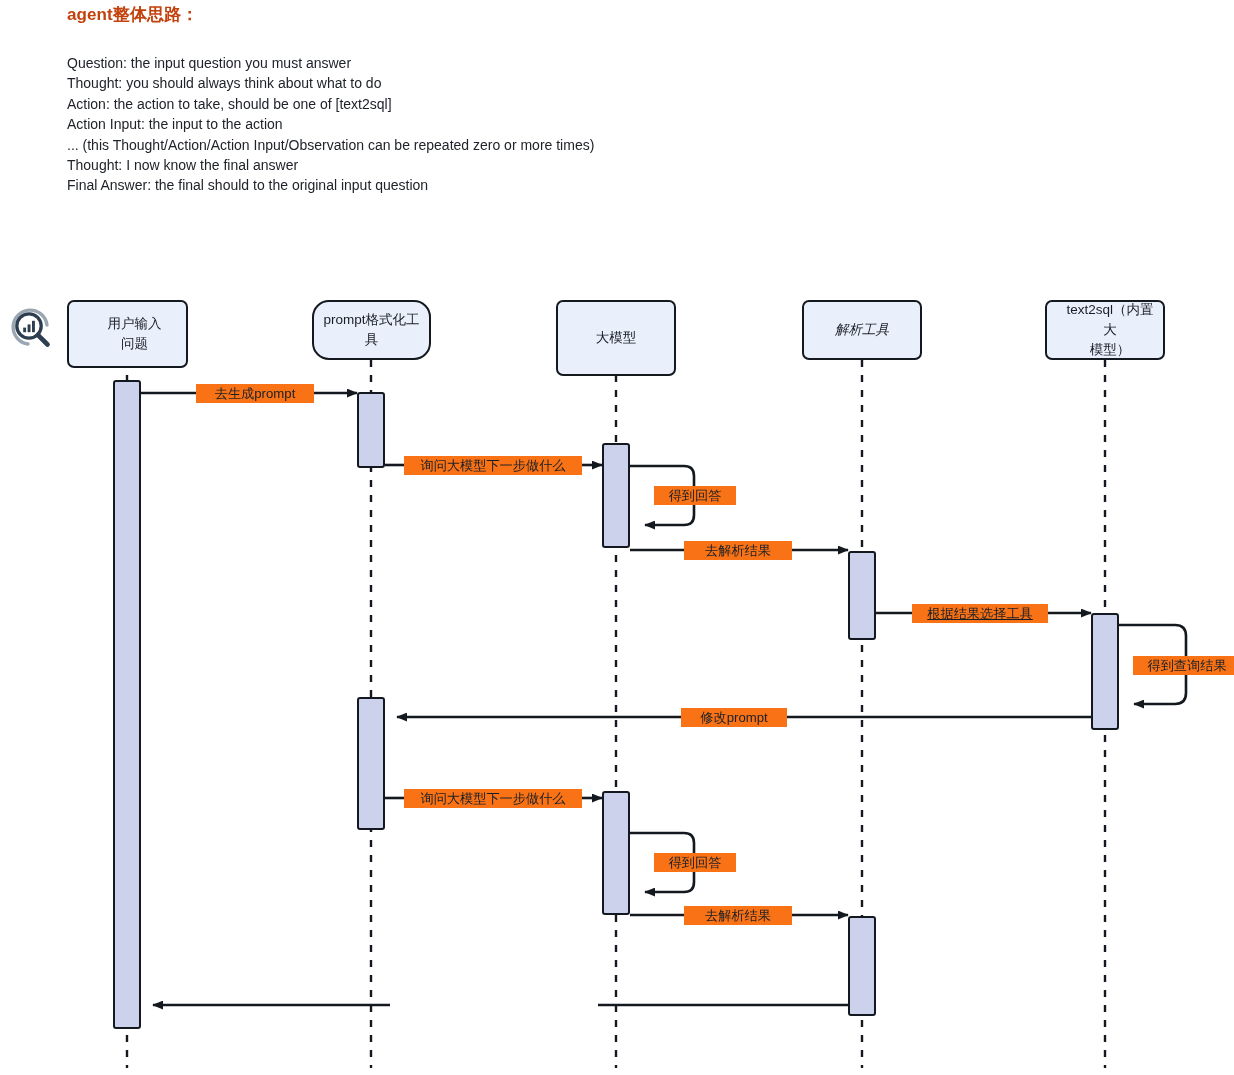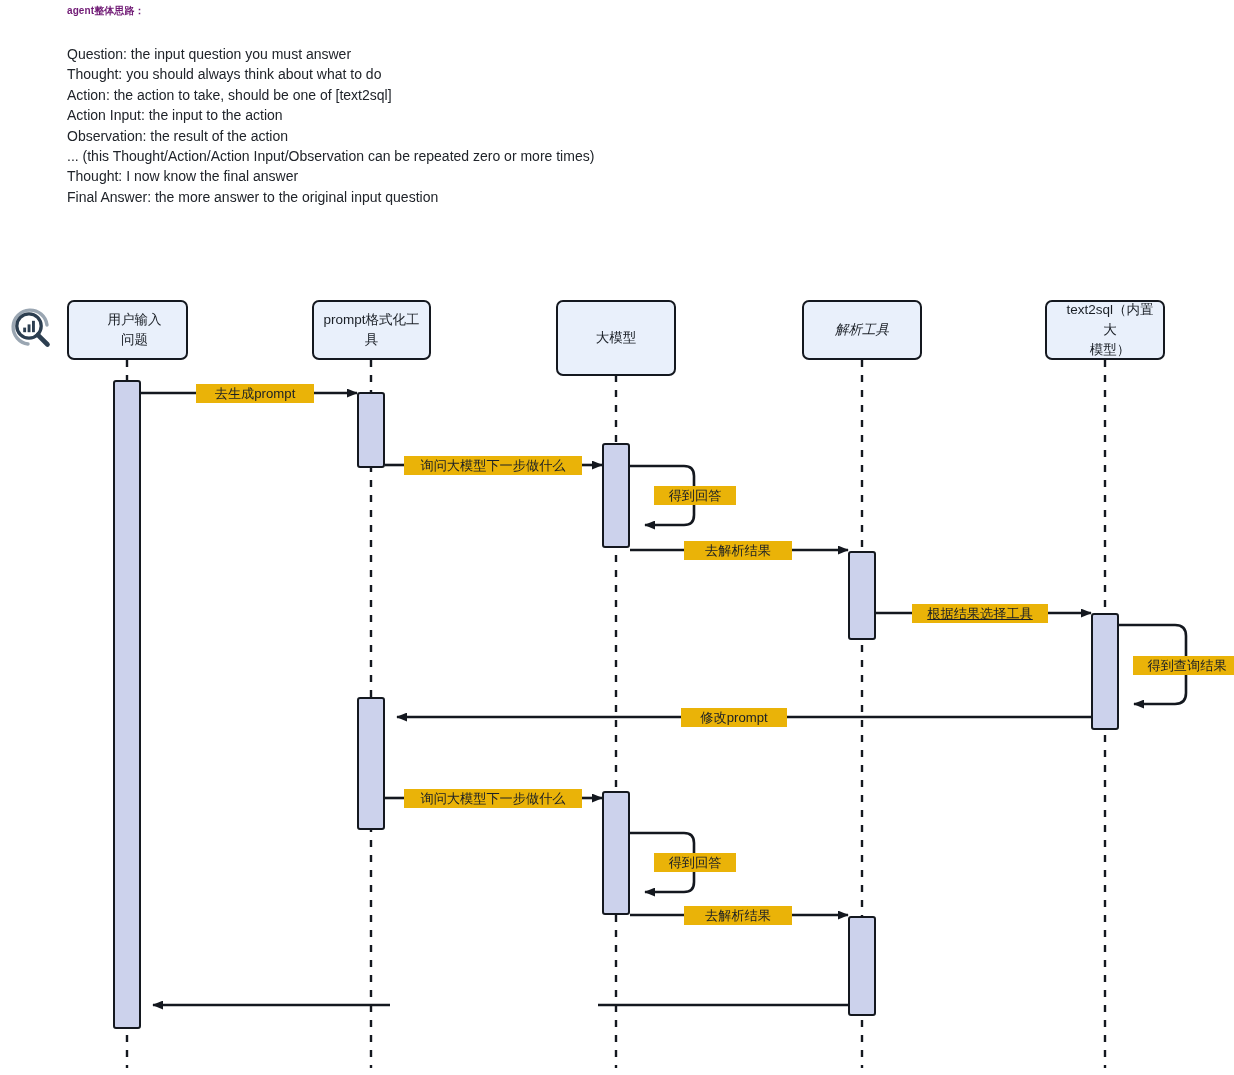--- a/index.html
+++ b/index.html
@@ -20,23 +20,23 @@
     inset: 0;
   }
   
   .header-block {
     position: absolute;
     left: 67px;
     top: 4px;
     width: 800px;
   }
   .header-title {
-    font-size: 10px;
+    font-size: 17px;
     font-weight: bold;
-    color: #701a75;
+    color: #c2410c;
     letter-spacing: .1px;
     margin: 0 0 27px 0;
     line-height: 1.3;
   }
   .header-lines {
     font-size: 14px;
     line-height: 20.4px;
     color: #20242a;
     white-space: nowrap;
     margin-top: 23px;
@@ -86,45 +86,44 @@
     background: #ccd2ec;
     border: 2.2px solid #14181f;
     border-radius: 3px;
   }
   
   .msg-label {
     position: absolute;
     font-size: 13.2px;
     line-height: 19px;
     color: #1a1f26;
-    background: #eab308;
+    background: #f97316;
     white-space: nowrap;
     text-align: center;
     padding: 0 4px;
   }
   .msg-label.two-line {
     line-height: 21px;
   }
 </style>
 </head>
 <body>
 
 <div id="page-root">
 
   <div class="header-block">
     <div class="header-title">agent整体思路：</div>
     <div class="header-lines">
       <div>Question: the input question you must answer</div>
       <div>Thought: you should always think about what to do</div>
       <div>Action: the action to take, should be one of [text2sql]</div>
       <div>Action Input: the input to the action</div>
-      <div>Observation: the result of the action</div>
       <div>... (this Thought/Action/Action Input/Observation can be repeated zero or more times)</div>
       <div>Thought: I now know the final answer</div>
-      <div>Final Answer: the more answer to the original input question</div>
+      <div>Final Answer: the final should to the original input question</div>
     </div>
   </div>
 
   <div class="logo-icon">
     <svg width="48" height="48" viewBox="0 0 48 48">
 
       <path d="M 39 20 A 17 17 0 1 0 20 39" fill="none" stroke="#9aa6b2" stroke-width="3.4" stroke-linecap="round"></path>
 
       <circle cx="21" cy="21" r="12.2" fill="none" stroke="#2c3e50" stroke-width="3.3"></circle>
 
@@ -183,28 +182,28 @@
         <path d="M 630 833 L 684 833 Q 694 833 694 843 L 694 882 Q 694 892 684 892 L 645 892" marker-end="url(#arrowFull)"></path>
 
         <line x1="630" y1="915" x2="684" y2="915"></line>
         <line x1="784" y1="915" x2="848" y2="915" marker-end="url(#arrowFull)"></line>
 
         <line x1="848" y1="1005" x2="598" y2="1005"></line>
         <line x1="390" y1="1005" x2="153" y2="1005" marker-end="url(#arrowFullL)"></line>
       </g>
     </svg>
 
-    <div class="participant-box" style="left:67px;  top:300px; width:121px; height:60px;padding-left:20px;">
+    <div class="participant-box" style="left:67px;  top:300px; width:121px; height:68px;padding-left:20px;">
       <span>
         <span>用户输入</span><br>
         <span>问题</span>
       </span>
     </div>
 
-    <div class="participant-box" style="left:312px; top:300px; width:119px; height:60px;">
+    <div class="participant-box" style="left:312px; top:300px; width:119px; height:60px;border-radius:17px;">
       <span>
         <span>prompt格式化工</span><br>
         <span>具</span>
       </span>
     </div>
 
     <div class="participant-box" style="left:556px; top:300px; width:120px; height:76px;">
       <span>大模型</span>
     </div>
 

